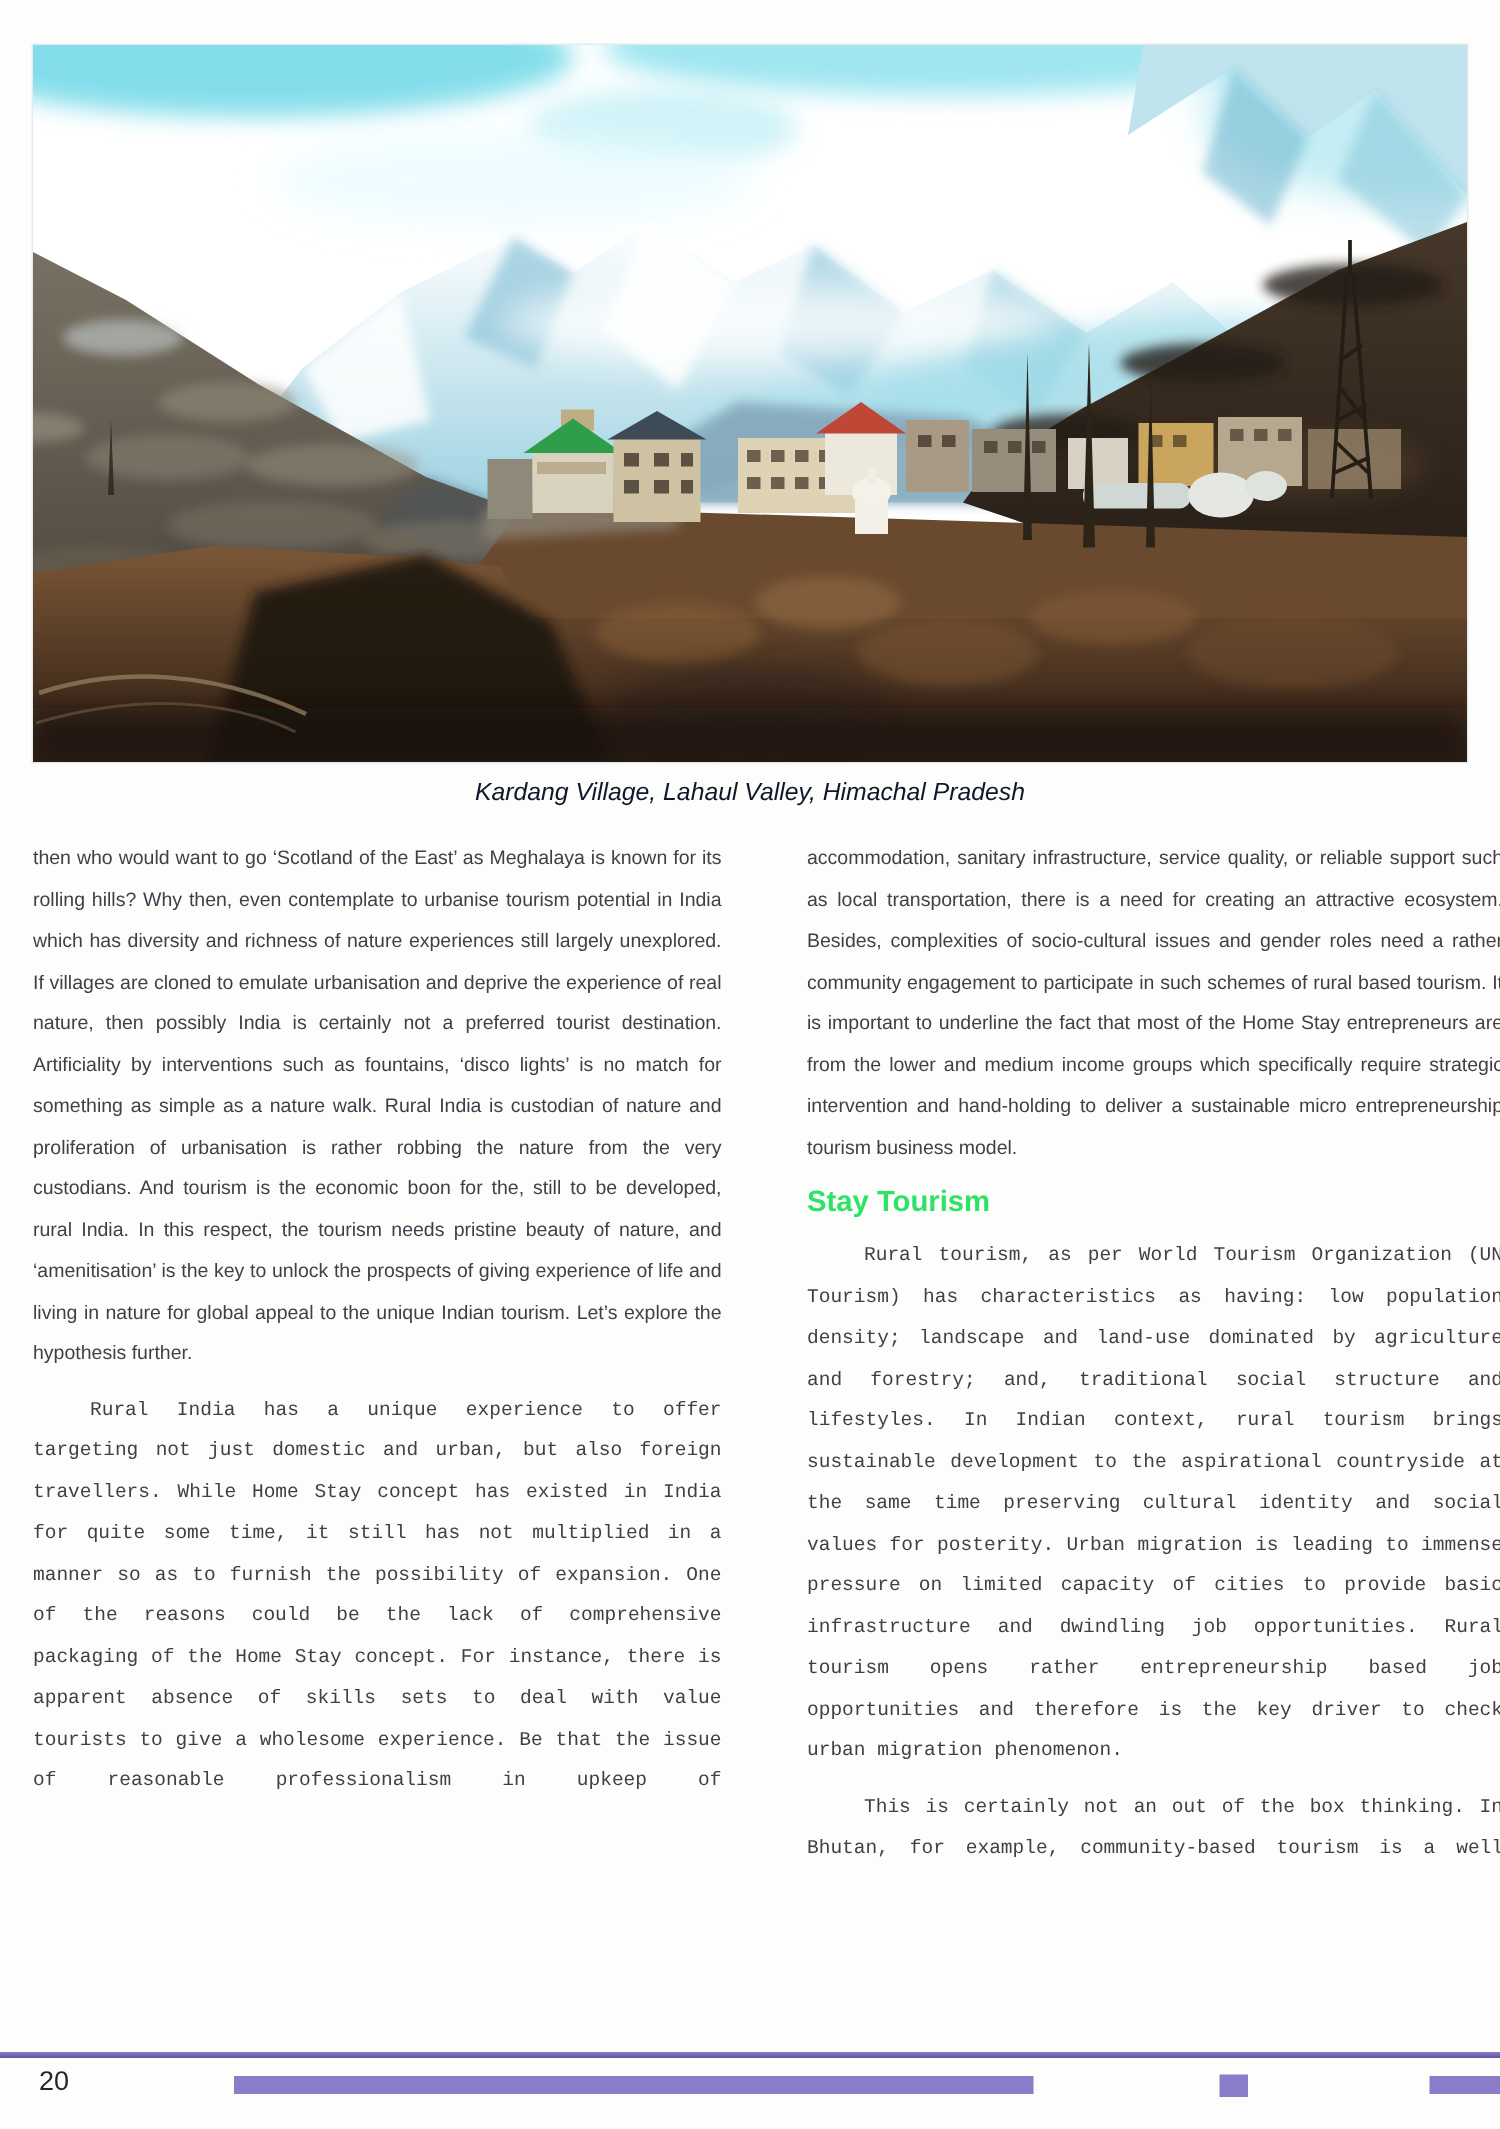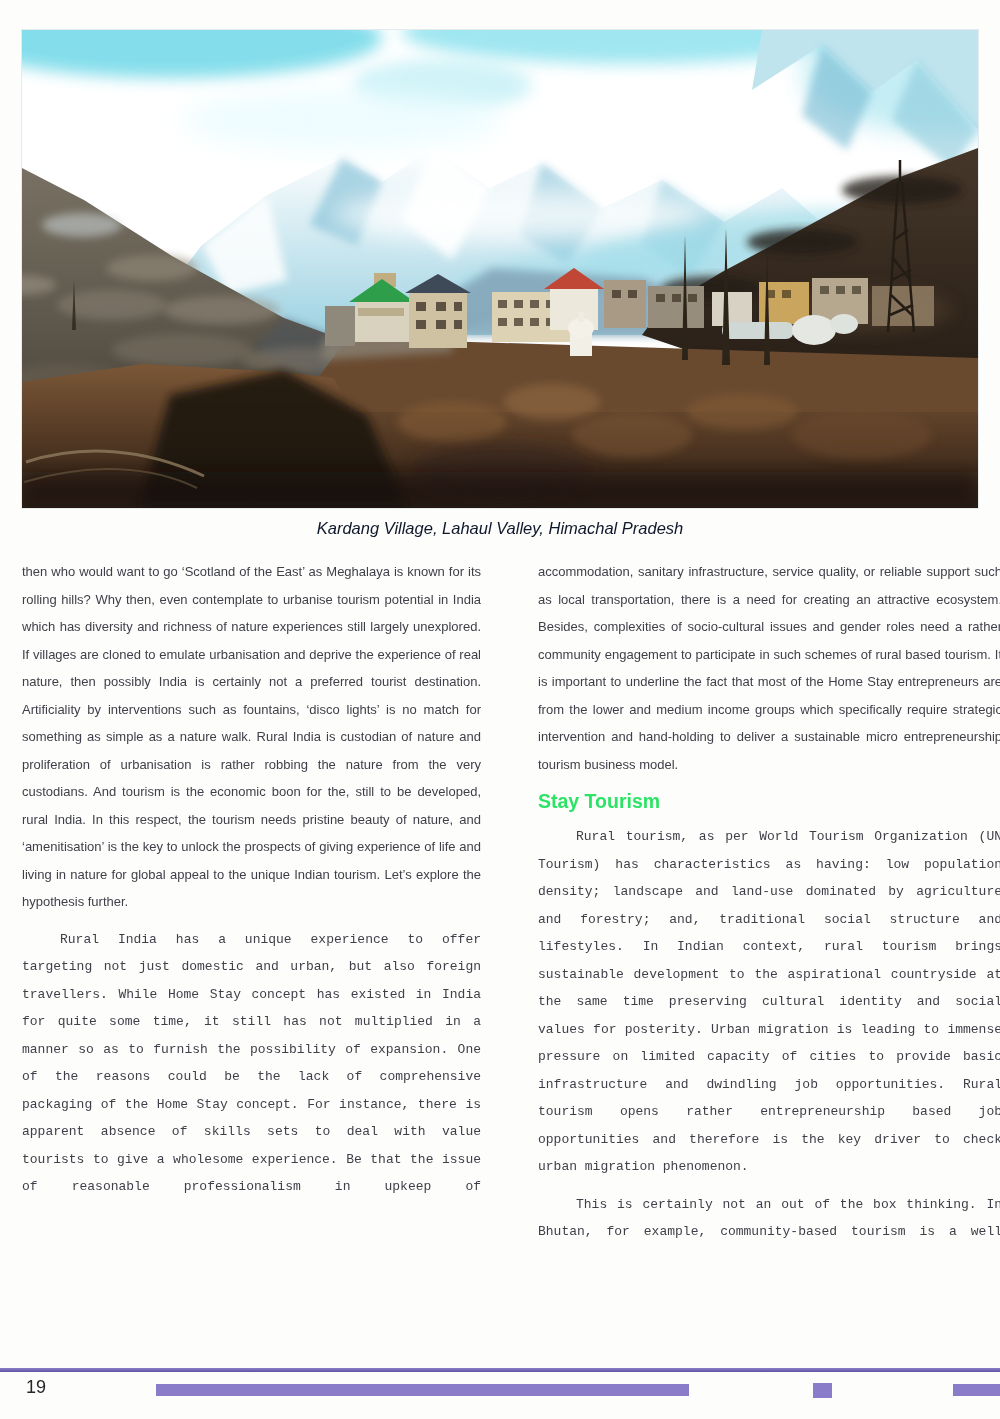--- a/index.html
+++ b/index.html
@@ -246,20 +246,20 @@
   </div>
 
   <div class="col col-right">
     <p>accommodation, sanitary infrastructure, service quality, or reliable support such as local transportation, there is a need for creating an attractive ecosystem. Besides, complexities of socio-cultural issues and gender roles need a rather community engagement to participate in such schemes of rural based tourism. It is important to underline the fact that most of the Home Stay entrepreneurs are from the lower and medium income groups which specifically require strategic intervention and hand-holding to deliver a sustainable micro entrepreneurship tourism business model.</p>
     <h2 class="sec">Stay Tourism</h2>
     <p class="indent">Rural tourism, as per World Tourism Organization (UN Tourism) has characteristics as having: low population density; landscape and land-use dominated by agriculture and forestry; and, traditional social structure and lifestyles. In Indian context, rural tourism brings sustainable development to the aspirational countryside at the same time preserving cultural identity and social values for posterity. Urban migration is leading to immense pressure on limited capacity of cities to provide basic infrastructure and dwindling job opportunities. Rural tourism opens rather entrepreneurship based job opportunities and therefore is the key driver to check urban migration phenomenon.</p>
     <p class="indent cut">This is certainly not an out of the box thinking. In Bhutan, for example, community-based tourism is a well</p>
   </div>
 
   <div class="foot-rule"></div>
-  <div class="page-num">19</div>
+  <div class="page-num">20</div>
   <div class="bar bar-left"></div>
   <div class="mag-name">Kurukshetra</div>
   <div class="foot-square"></div>
   <div class="issue-date">April 2024</div>
   <div class="bar bar-right"></div>
 
 </div>
 
 </body></html>

